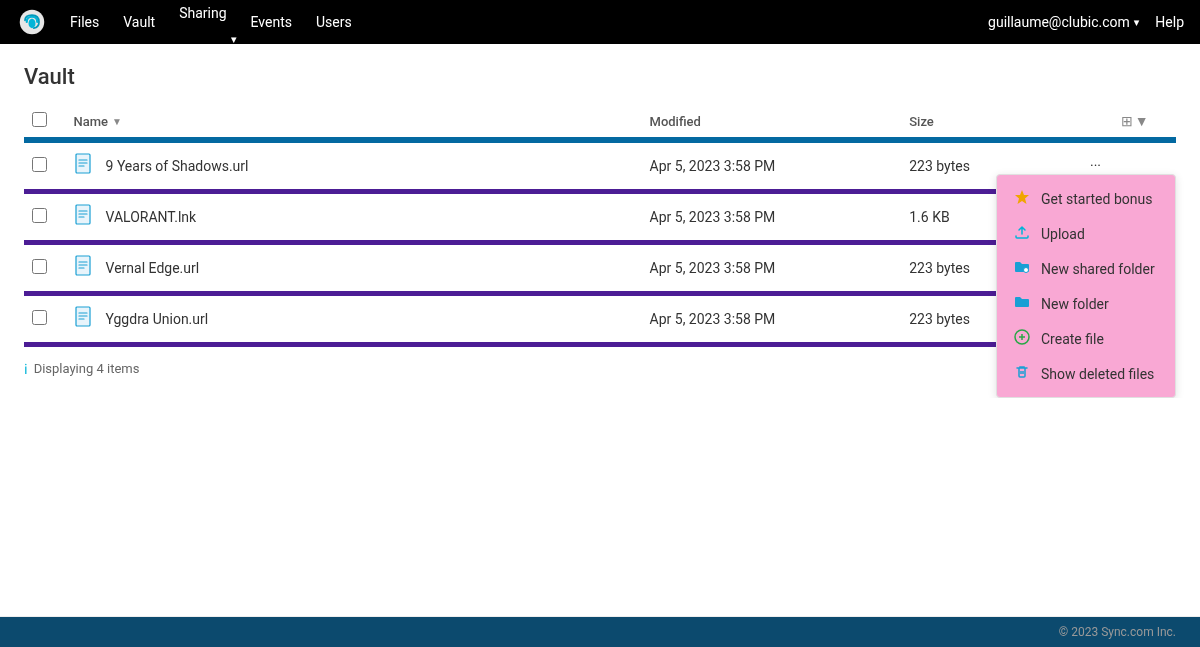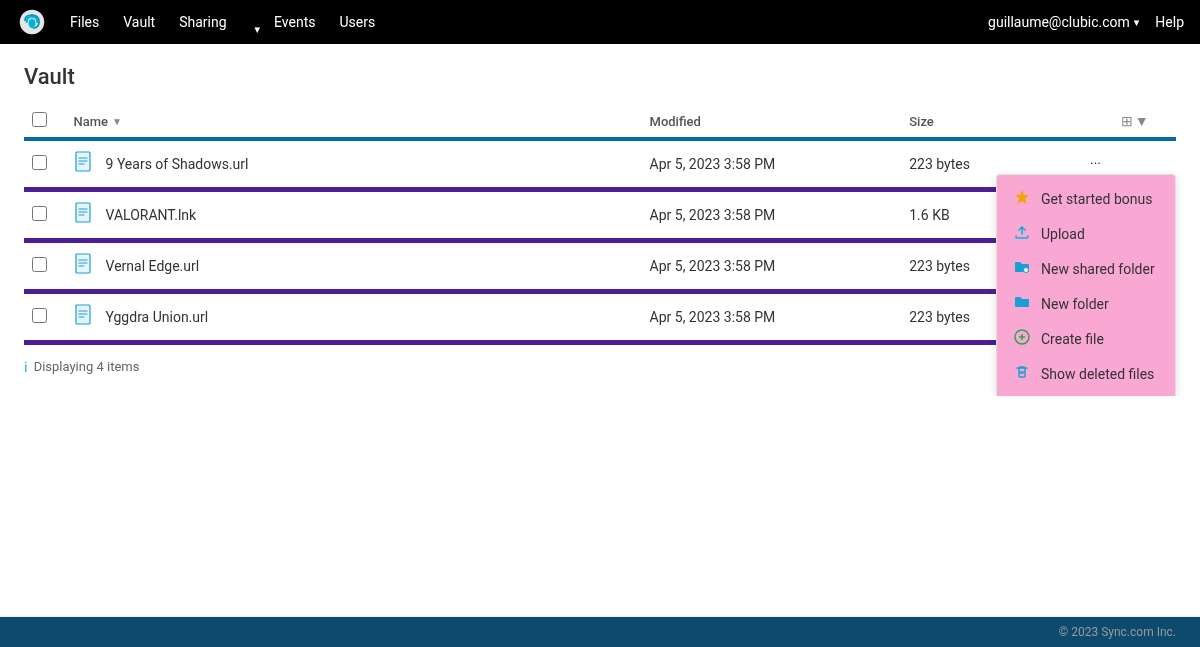--- a/index.html
+++ b/index.html
@@ -21,21 +21,21 @@
     .navbar-logo svg { width: 28px; height: 28px; }
     .nav-link {
       color: #fff;
       text-decoration: none;
       padding: 6px 10px;
       border-radius: 3px;
       font-size: 14px;
       cursor: pointer;
     }
     .nav-sharing {
-      display: flex; align-items: flex-end; gap: 18px;
+      display: flex; align-items: flex-end; gap: 6px; flex-direction: column;
     }
     .nav-right {
       margin-left: auto;
       display: flex; align-items: center; gap: 16px;
     }
     .nav-user {
       color: #fff; font-size: 14px; cursor: pointer;
       display: flex; align-items: center; gap: 4px;
     }
     .nav-help { color: #fff; font-size: 14px; cursor: pointer; }
@@ -45,21 +45,21 @@
     .page-title { font-size: 22px; font-weight: 500; color: #333; margin-bottom: 16px; }
 
     
     .file-table { width: 100%; border-collapse: collapse; }
     .file-table th {
       text-align: left;
       font-weight: 500;
       color: #555;
       font-size: 13px;
       padding: 6px 8px;
-      border-bottom: 4px solid #0369a1;
+      border-bottom: 6px solid #0369a1;
     }
     .th-sort {
       display: flex; align-items: center; gap: 4px; cursor: pointer;
     }
     .th-check { width: 32px; }
     .th-name { width: 50%; }
     .th-modified { width: 200px; }
     .th-size { width: 120px; }
     .th-actions { width: 40px; text-align: right; }
     .th-filter { width: 32px; text-align: right; }

